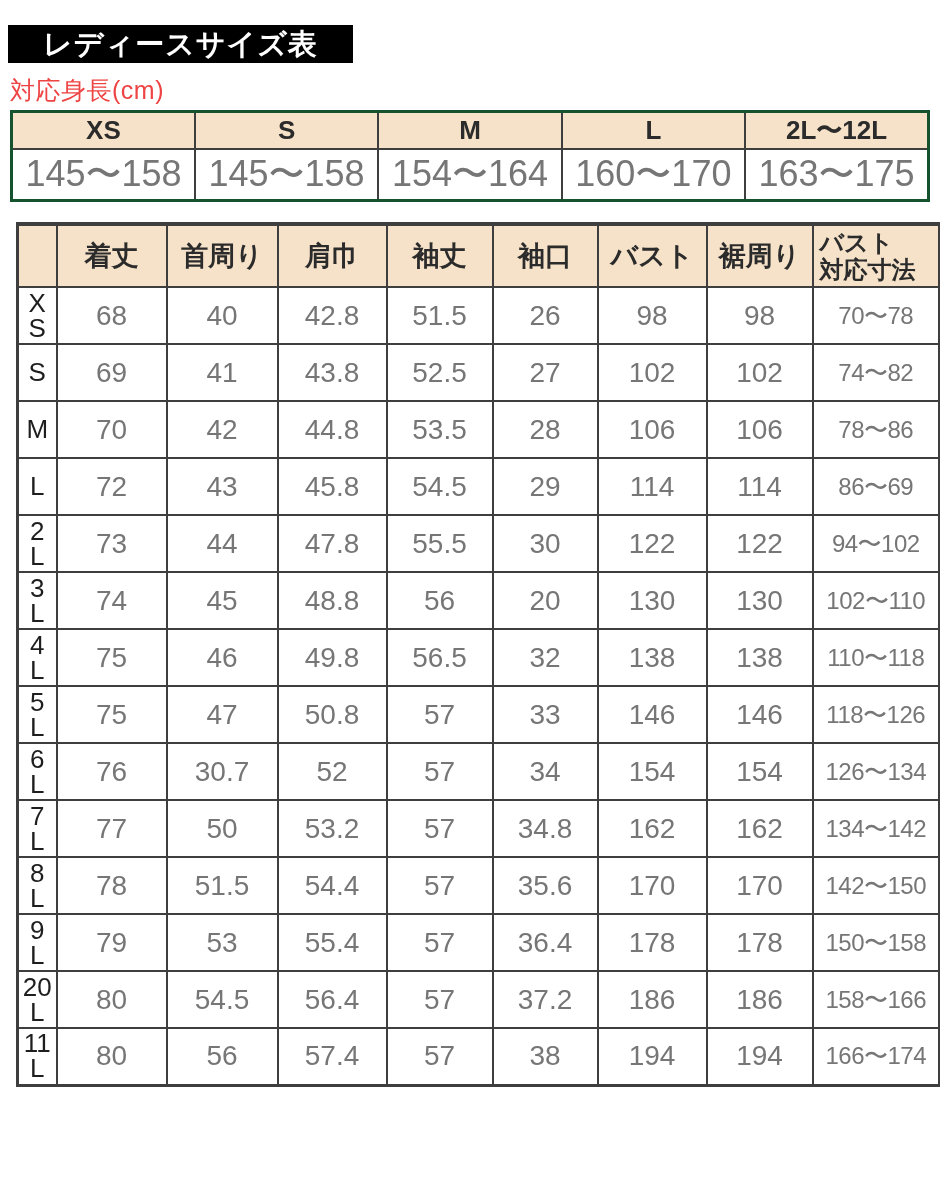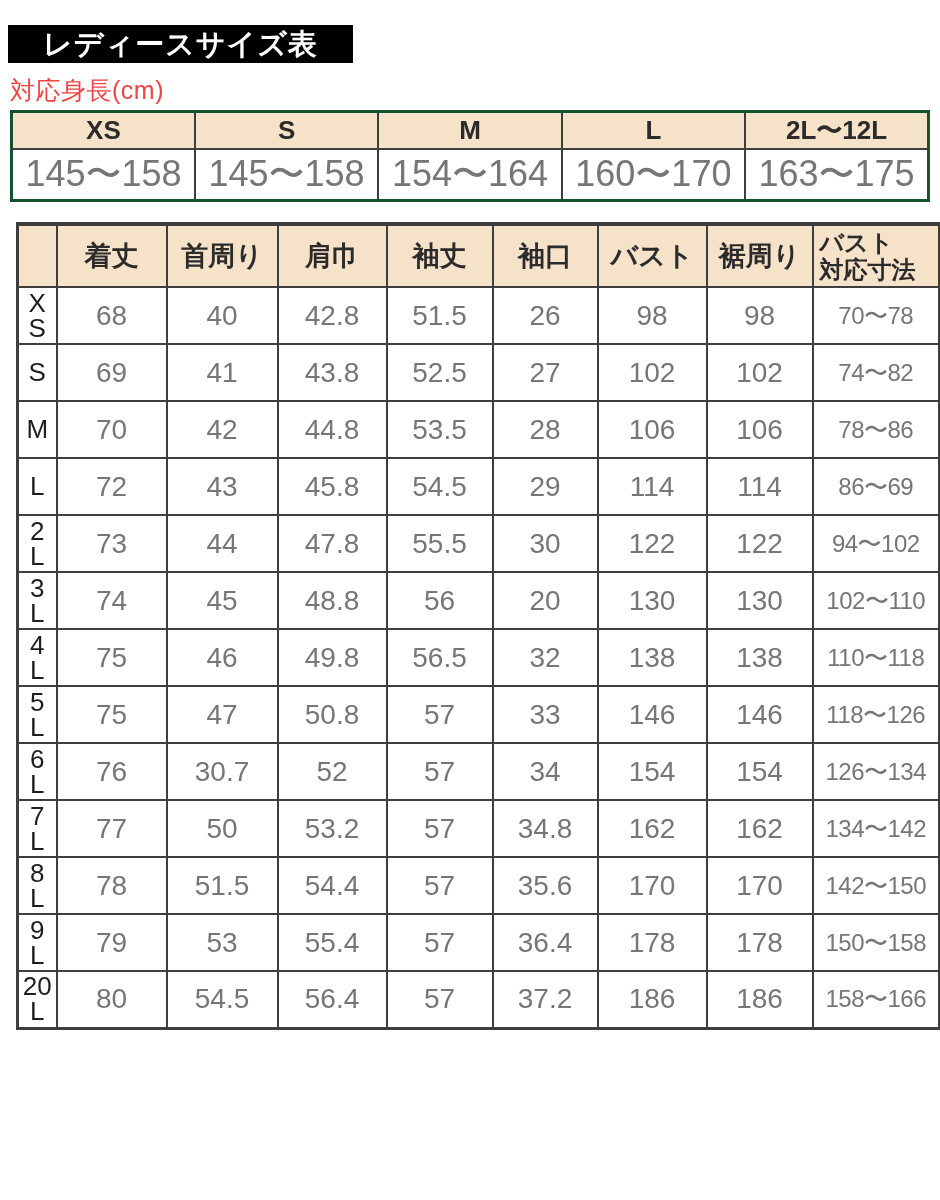--- a/index.html
+++ b/index.html
@@ -314,16 +314,28 @@
 L</th>
           <td class="val">80</td>
           <td class="val">54.5</td>
           <td class="val">56.4</td>
           <td class="val">57</td>
           <td class="val">37.2</td>
           <td class="val">186</td>
           <td class="val">186</td>
           <td class="val range">158〜166</td>
         </tr>
+        <tr>
+          <th class="size-label">11
+L</th>
+          <td class="val">80</td>
+          <td class="val">56</td>
+          <td class="val">57.4</td>
+          <td class="val">57</td>
+          <td class="val">38</td>
+          <td class="val">194</td>
+          <td class="val">194</td>
+          <td class="val range">166〜174</td>
+        </tr>
       </tbody>
   </table>
 
 </div>
 
 </body></html>

